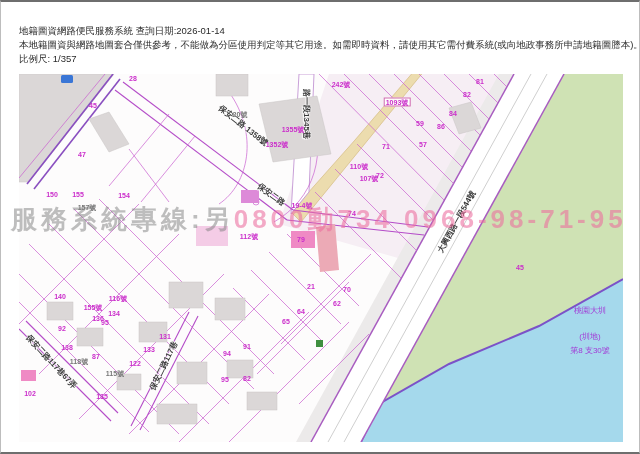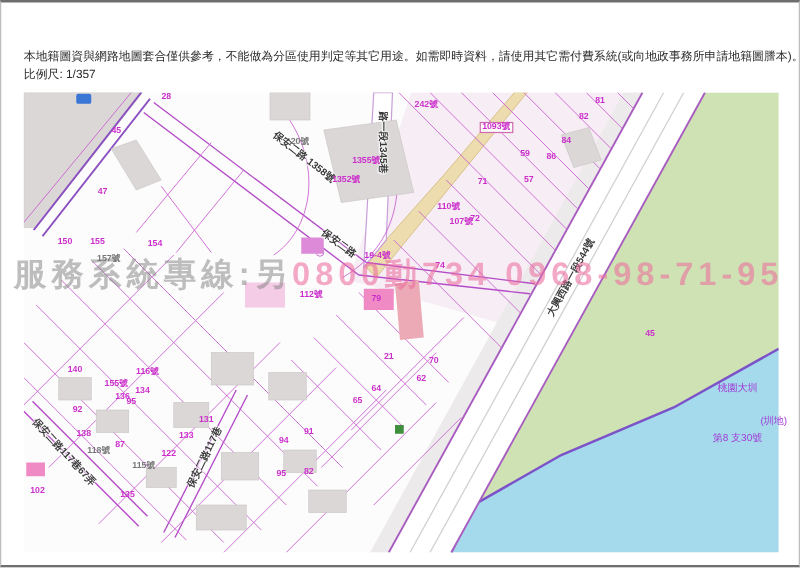--- a/index.html
+++ b/index.html
@@ -47,20 +47,21 @@
   .wm{position:absolute;left:10px;top:200px;z-index:6;white-space:nowrap;
       font-size:26px;font-weight:bold;letter-spacing:4px;pointer-events:none;}
   .wm .g{color:rgba(125,125,125,.50);margin-top:10px;}
   .wm .p{color:rgba(236,108,158,.58);}
 </style>
 </head>
 <body>
 
 <div class="page">
 
+  <div id="hdr1" class="hdr">地籍圖資網路便民服務系統 查詢日期:2026-01-14</div>
   <div id="hdr2" class="hdr">本地籍圖資與網路地圖套合僅供參考，不能做為分區使用判定等其它用途。如需即時資料，請使用其它需付費系統(或向地政事務所申請地籍圖謄本)。</div>
   <div id="scale" class="hdr">比例尺: 1/357</div>
 
   <div class="map">
     <svg width="604" height="368" viewBox="0 0 604 368">
       <rect class="bg" width="604" height="368"></rect>
       <polygon class="tint" points="310,0 495,0 400,190 260,150"></polygon>
 
       <polygon class="green" points="545,0 604,0 604,205 520,252 430,290 360,330 342,368"></polygon>
       <polygon class="water" points="342,368 360,330 430,290 520,252 604,205 604,368"></polygon>
@@ -169,21 +170,21 @@
 
     <div id="map-labels">
         <span class="mlbl lbl-road" style="left: 224px; top: 52px; transform: translate(-50%, -50%) rotate(38deg);">保安二路 1358號</span>
         <span class="mlbl lbl-road" style="left: 252px; top: 121px; transform: translate(-50%, -50%) rotate(36deg);">保安二路</span>
         <span class="mlbl lbl-road" style="left: 287px; top: 40px; transform: translate(-50%, -50%) rotate(90deg);">路一段1345巷</span>
         <span class="mlbl lbl-road" style="left: 438px; top: 148px; transform: translate(-50%, -50%) rotate(-61deg);">大興西路一段544號</span>
         <span class="mlbl lbl-road" style="left: 32px; top: 288px; transform: translate(-50%, -50%) rotate(47deg);">保安二路117巷67弄</span>
         <span class="mlbl lbl-road" style="left: 145px; top: 292px; transform: translate(-50%, -50%) rotate(-64deg);">保安二路117巷</span>
         <span class="mlbl lbl-canal" style="left: 571px; top: 237px;">桃園大圳</span>
         <span class="mlbl lbl-canal" style="left: 571px; top: 250px; margin-top: 27px;">第8 支30號</span>
-        <span class="mlbl lbl-canal" style="left: 600px; top: 263px;">(圳地)</span>
+        <span class="mlbl lbl-canal" style="left: 571px; top: 263px;">(圳地)</span>
         <span class="mlbl lbl-parcel" style="left: 322px; top: 10px;">242號</span>
         <span class="mlbl lbl-parcel lbl-box" style="left: 378px; top: 28px;">1093號</span>
         <span class="mlbl lbl-parcel" style="left: 274px; top: 55px;">1355號</span>
         <span class="mlbl lbl-parcel" style="left: 258px; top: 70px;">1352號</span>
         <span class="mlbl lbl-gray" style="left: 221px; top: 40px;">20號</span>
         <span class="mlbl lbl-parcel" style="left: 340px; top: 92px;">110號</span>
         <span class="mlbl lbl-parcel" style="left: 350px; top: 104px;">107號</span>
         <span class="mlbl lbl-parcel" style="left: 283px; top: 131px;">19-4號</span>
         <span class="mlbl lbl-parcel" style="left: 230px; top: 162px;">112號</span>
         <span class="mlbl lbl-gray" style="left: 68px; top: 133px;">157號</span>

